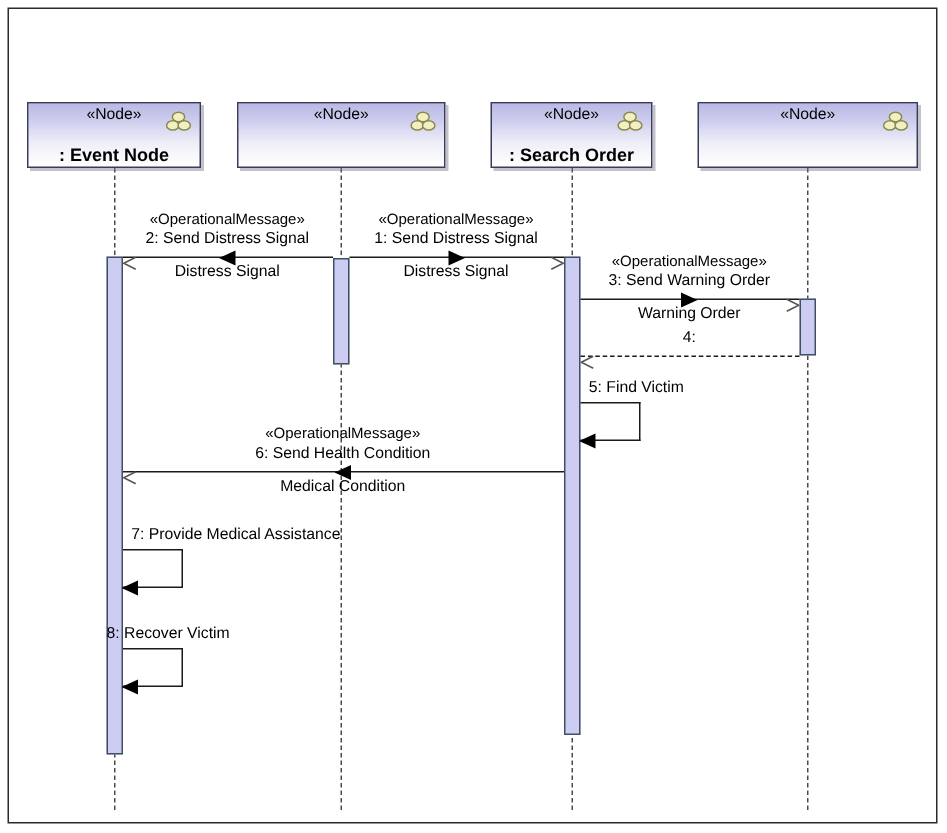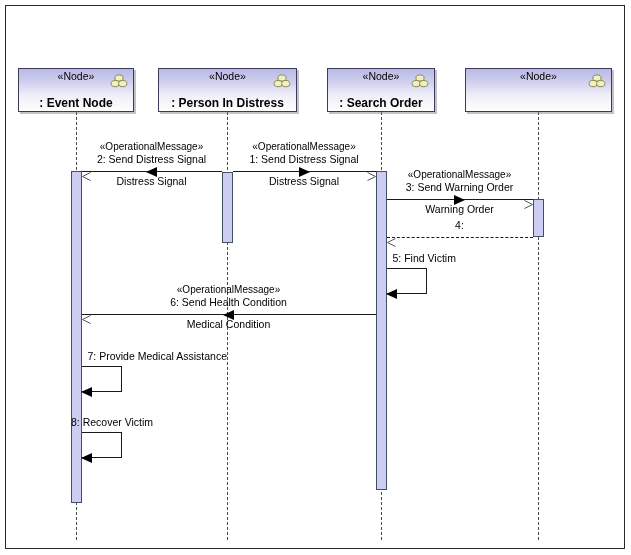--- a/index.html
+++ b/index.html
@@ -273,21 +273,20 @@
         <div class="ll-stereo">«Node»</div>
         <div class="ll-name">: Event Node</div>
         <span class="node-icon"><svg viewBox="0 0 18 14" width="18" height="14">
             <ellipse cx="9" cy="4" rx="4.1" ry="3.1" fill="#f2f0c0" stroke="#8a8a50" stroke-width="1"></ellipse>
             <ellipse cx="5.2" cy="9.6" rx="4.1" ry="3.1" fill="#f2f0c0" stroke="#8a8a50" stroke-width="1"></ellipse>
             <ellipse cx="12.8" cy="9.6" rx="4.1" ry="3.1" fill="#f2f0c0" stroke="#8a8a50" stroke-width="1"></ellipse>
           </svg></span>
       </div>
       <div class="lifeline-head" style="left: 158px; top: 68px; width: 139px; height: 44px;">
         <div class="ll-stereo">«Node»</div>
-        <div class="ll-name">: Person In Distress</div>
         <span class="node-icon"><svg viewBox="0 0 18 14" width="18" height="14">
             <ellipse cx="9" cy="4" rx="4.1" ry="3.1" fill="#f2f0c0" stroke="#8a8a50" stroke-width="1"></ellipse>
             <ellipse cx="5.2" cy="9.6" rx="4.1" ry="3.1" fill="#f2f0c0" stroke="#8a8a50" stroke-width="1"></ellipse>
             <ellipse cx="12.8" cy="9.6" rx="4.1" ry="3.1" fill="#f2f0c0" stroke="#8a8a50" stroke-width="1"></ellipse>
           </svg></span>
       </div>
       <div class="lifeline-head" style="left: 327px; top: 68px; width: 108px; height: 44px;">
         <div class="ll-stereo">«Node»</div>
         <div class="ll-name">: Search Order</div>
         <span class="node-icon"><svg viewBox="0 0 18 14" width="18" height="14">

